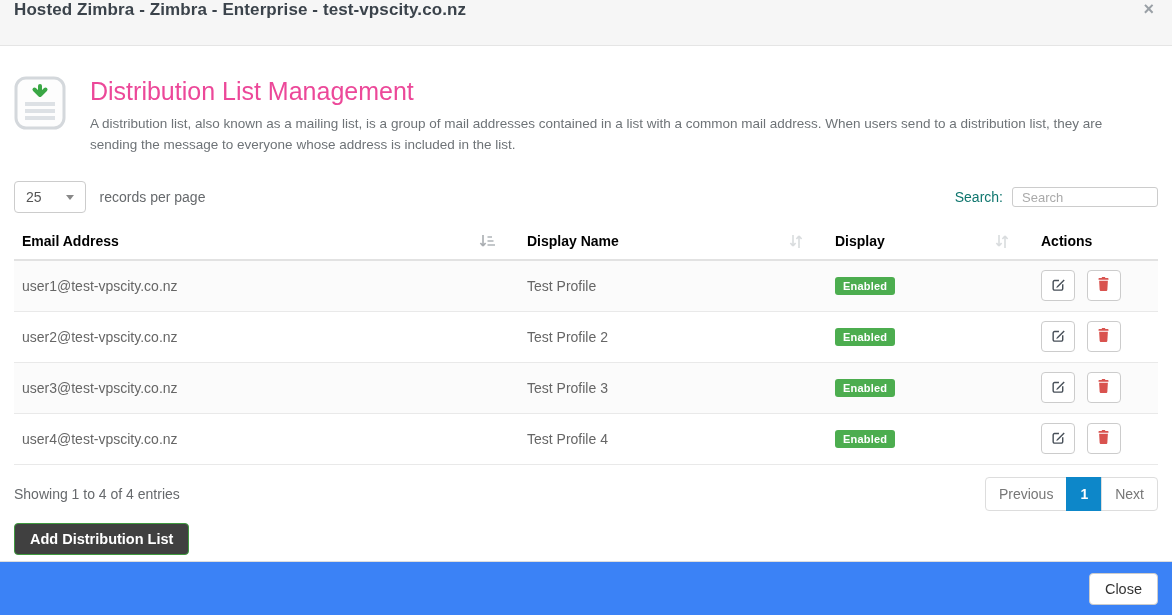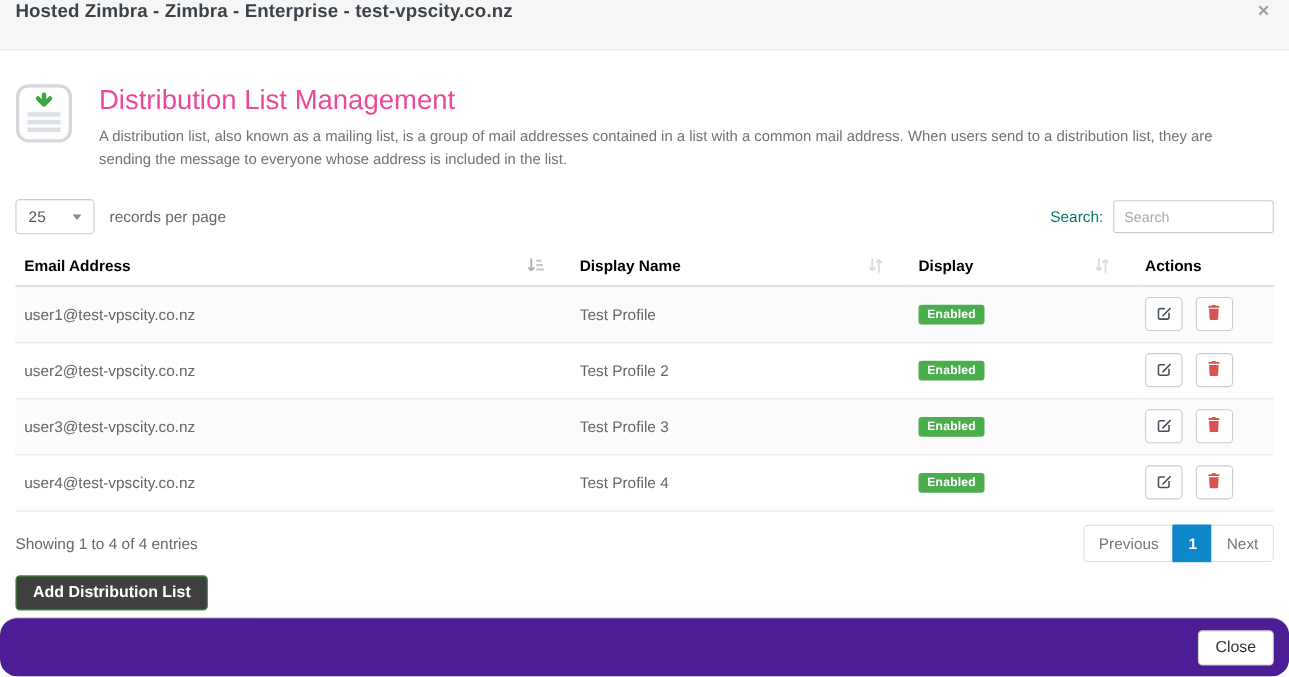--- a/index.html
+++ b/index.html
@@ -37,21 +37,21 @@
   .length-select {
     display: inline-flex; align-items: center; gap: 24px;
     border: 1px solid #ccc; border-radius: 4px; background: #fff;
     padding: 7px 11px; font-size: 14px; color: #555; cursor: pointer;
   }
   .caret-down { width: 0; height: 0; border-left: 4px solid transparent; border-right: 4px solid transparent; border-top: 5px solid #888; display: inline-block; }
   .length-label { margin-left: 14px; font-size: 14px; color: #66696c; }
   .search-wrap { margin-left: auto; display: flex; align-items: center; }
   .search-label { font-size: 14px; color: #0f766e; margin-right: 9px; }
   .search-input {
-    width: 146px; height: 30px; border: 1px solid #ccc; border-radius: 3px;
+    width: 146px; height: 20px; border: 1px solid #ccc; border-radius: 3px;
     padding: 0 9px; font-size: 13px; color: #555; font-family: "Liberation Sans", sans-serif;
   }
   .search-input::placeholder { color: #aaa; }
 
   
   table.dl-table { width: 100%; border-collapse: collapse; margin-top: 12px; table-layout: fixed; }
   .dl-table th {
     text-align: left; font-size: 14px; font-weight: 700; color: #000000;
     padding: 8px 10px 10px 8px; border-bottom: 2px solid #e2e2e2; cursor: pointer;
   }
@@ -89,22 +89,22 @@
 
   .add-btn {
     margin-top: 12px; display: inline-block;
     background: #404040; border: 1px solid #3f9a3f; border-radius: 4px;
     color: #fff; font-size: 14.5px; font-weight: 700; padding: 7px 15px; cursor: pointer;
     font-family: "Liberation Sans", sans-serif;
   }
 
   
   .modal-footer {
-    flex: 0 0 54px; background: #4c1d95; border-top: 1px solid #ddd;
-    display: flex; align-items: center; justify-content: flex-end; padding: 0 14px; border-radius: 16px;
+    flex: 0 0 54px; background: #3b82f6; border-top: 1px solid #ddd;
+    display: flex; align-items: center; justify-content: flex-end; padding: 0 14px;
   }
   .close-btn {
     background: #fff; border: 1px solid #ccc; border-radius: 4px;
     color: #333; font-size: 14.5px; padding: 7px 15px; cursor: pointer;
     font-family: "Liberation Sans", sans-serif;
   }
 </style>
 </head>
 <body>
 

